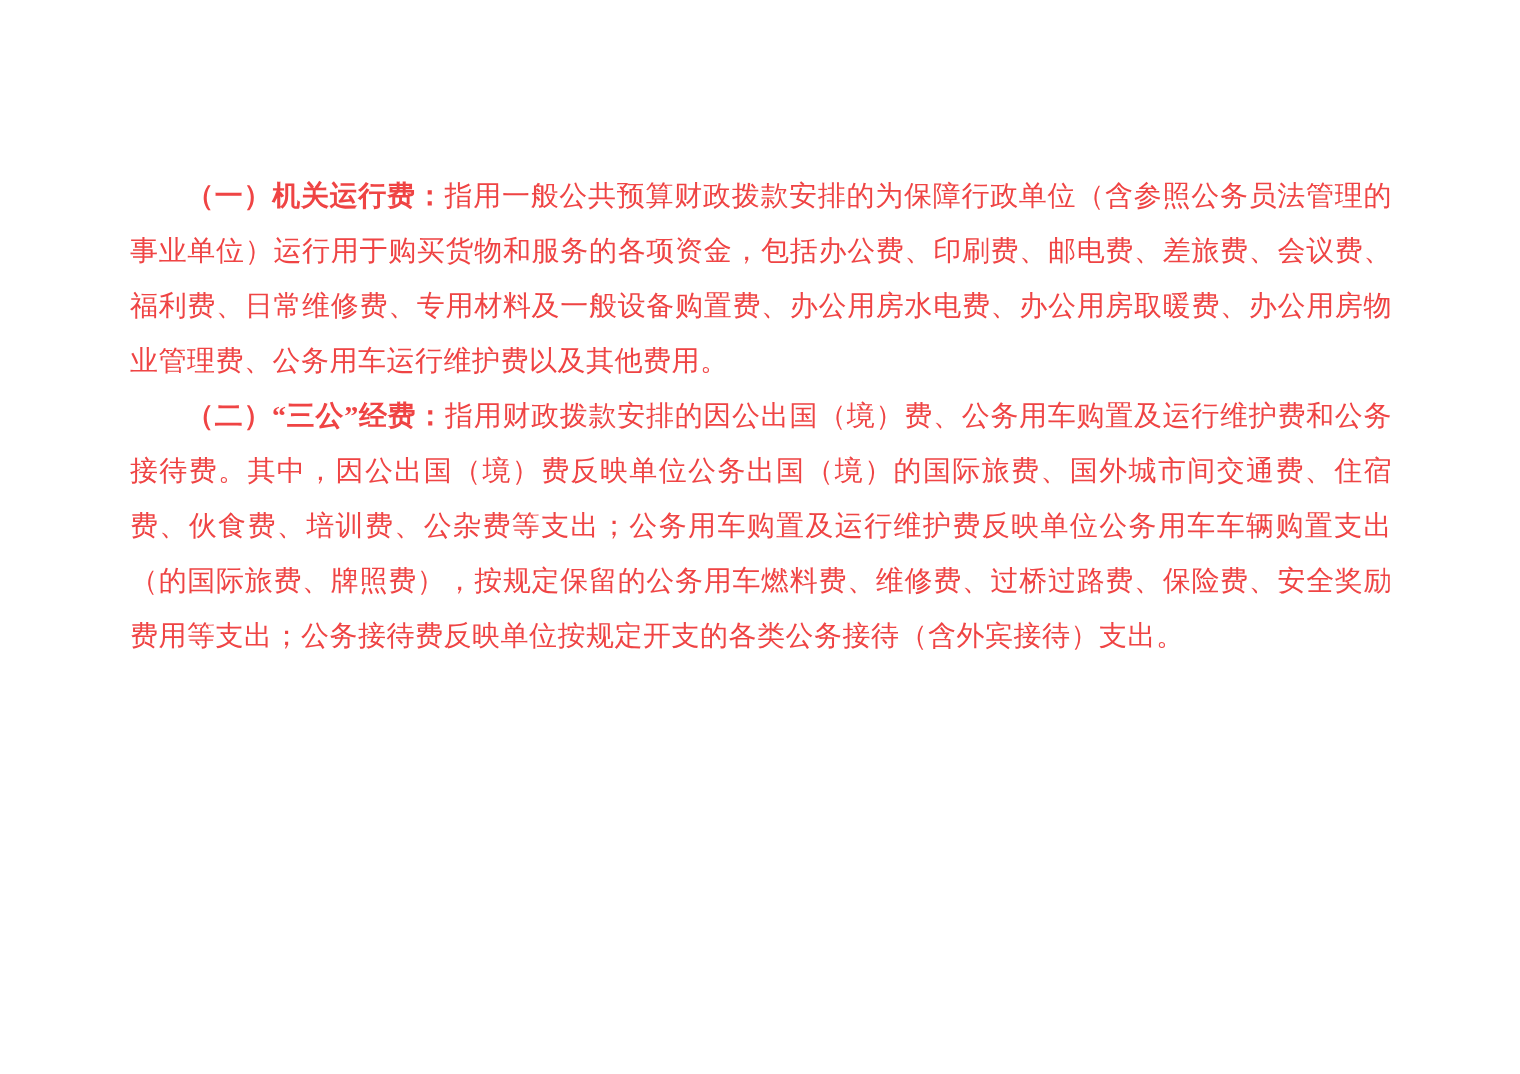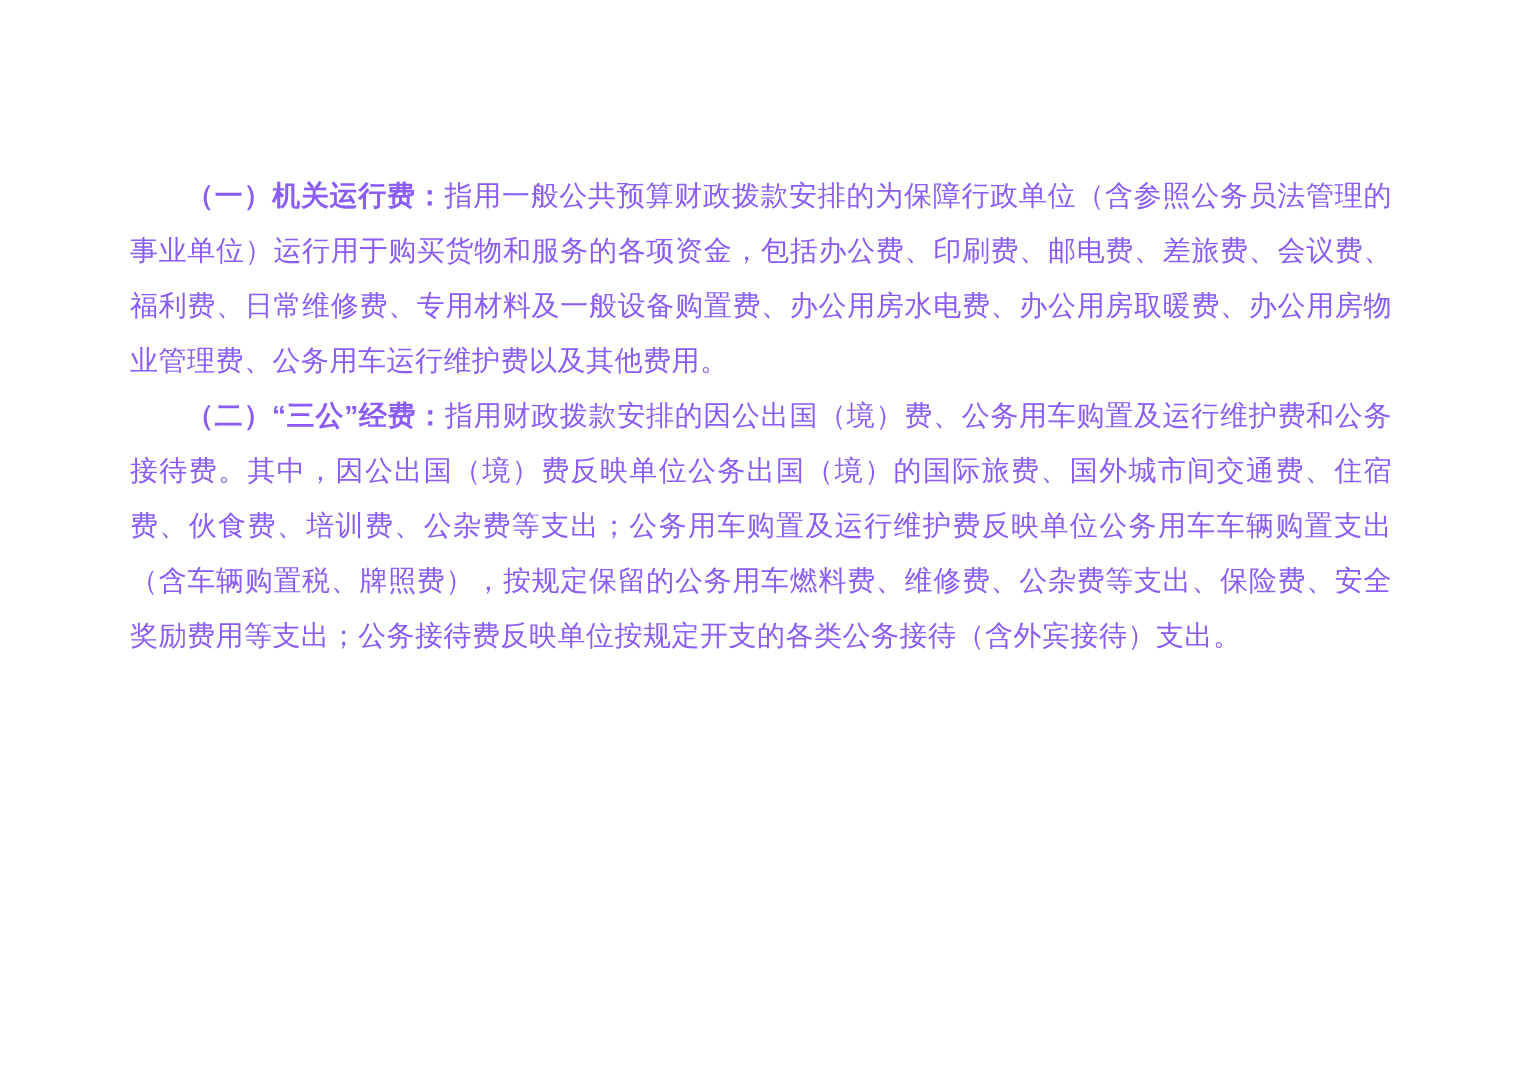--- a/index.html
+++ b/index.html
@@ -13,37 +13,37 @@
     position: relative;
     width: 1520px;
     height: 1074px;
     background: #ffffff;
   }
   .content {
     position: absolute;
     left: 130px;
     top: 168px;
     width: 1262px;
-    font-family: Liberation Sans, sans-serif;
+    font-family: Liberation Serif, serif;
     font-size: 28px;
     line-height: 55px;
-    color: #8b5cf6;
+    color: #ef4444;
     text-align: justify;
     text-justify: inter-ideograph;
     letter-spacing: 0.5px;
   }
   .para {
     text-indent: 2em;
     margin: 0;
   }
   .head {
     font-weight: bold;
   }
 </style>
 </head>
 <body>
 
 <div class="page">
   <div class="content">
     <p class="para"><span class="head">（一）机关运行费：</span><span>指用一般公共预算财政拨款安排的为保障行政单位（含参照公务员法管理的事业单位）运行用于购买货物和服务的各项资金，包括办公费、印刷费、邮电费、差旅费、会议费、福利费、日常维修费、专用材料及一般设备购置费、办公用房水电费、办公用房取暖费、办公用房物业管理费、公务用车运行维护费以及其他费用。</span></p>
-    <p class="para"><span class="head">（二）“三公”经费：</span><span>指用财政拨款安排的因公出国（境）费、公务用车购置及运行维护费和公务接待费。其中，因公出国（境）费反映单位公务出国（境）的国际旅费、国外城市间交通费、住宿费、伙食费、培训费、公杂费等支出；公务用车购置及运行维护费反映单位公务用车车辆购置支出（含车辆购置税、牌照费），按规定保留的公务用车燃料费、维修费、公杂费等支出、保险费、安全奖励费用等支出；公务接待费反映单位按规定开支的各类公务接待（含外宾接待）支出。</span></p>
+    <p class="para"><span class="head">（二）“三公”经费：</span><span>指用财政拨款安排的因公出国（境）费、公务用车购置及运行维护费和公务接待费。其中，因公出国（境）费反映单位公务出国（境）的国际旅费、国外城市间交通费、住宿费、伙食费、培训费、公杂费等支出；公务用车购置及运行维护费反映单位公务用车车辆购置支出（的国际旅费、牌照费），按规定保留的公务用车燃料费、维修费、过桥过路费、保险费、安全奖励费用等支出；公务接待费反映单位按规定开支的各类公务接待（含外宾接待）支出。</span></p>
   </div>
 </div>
 
 </body></html>

